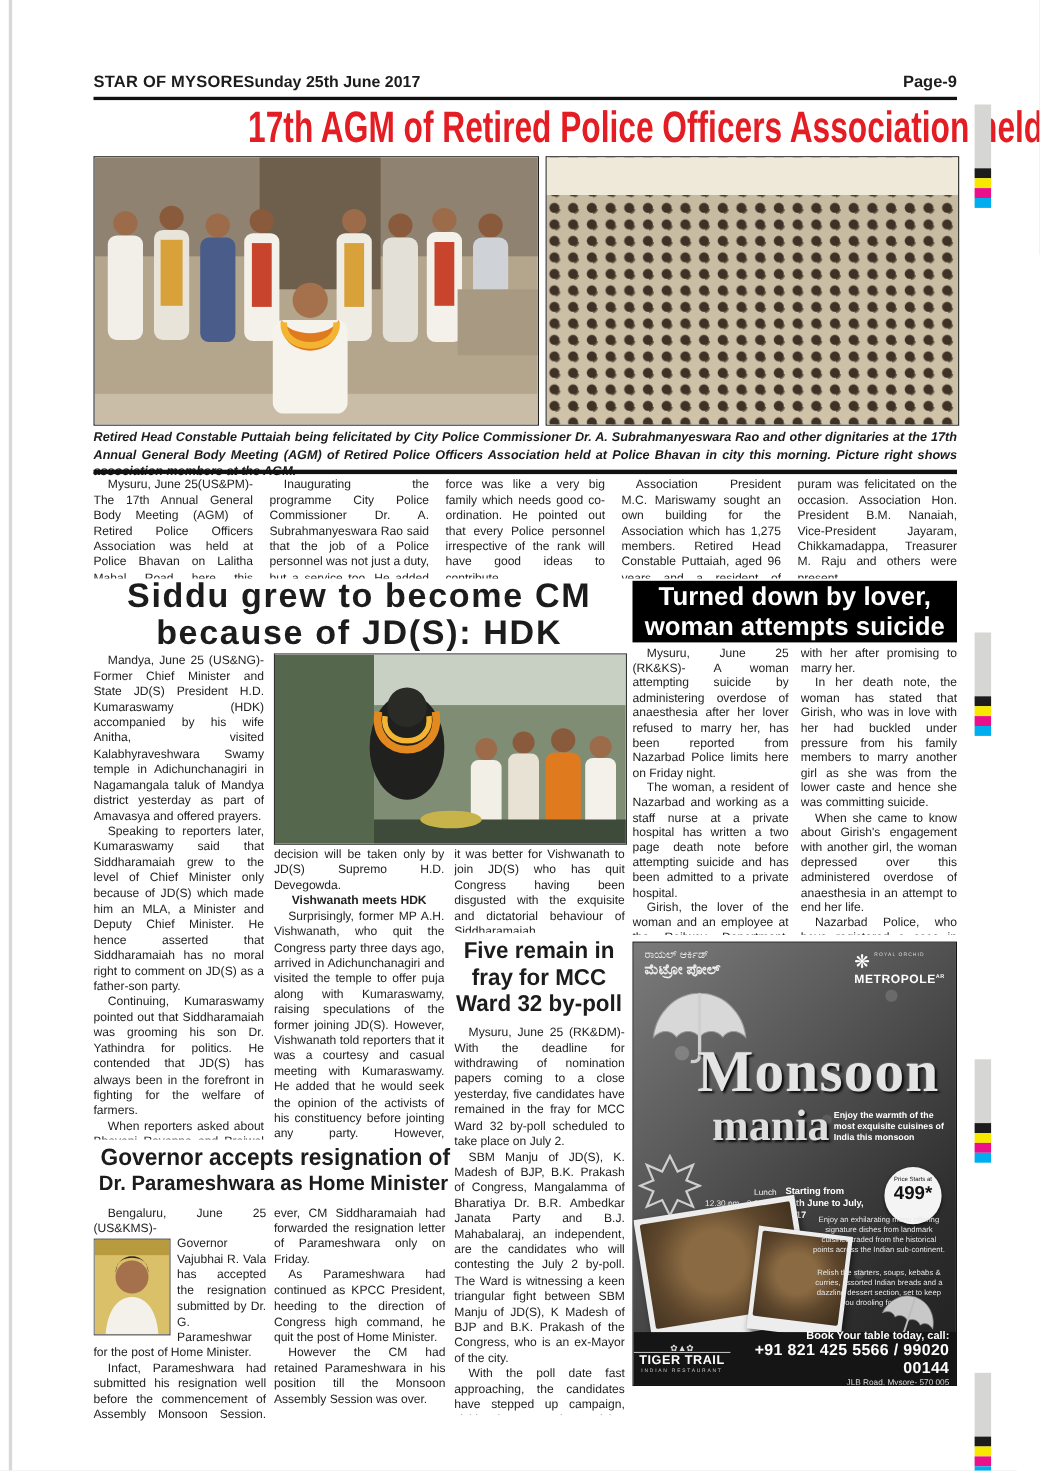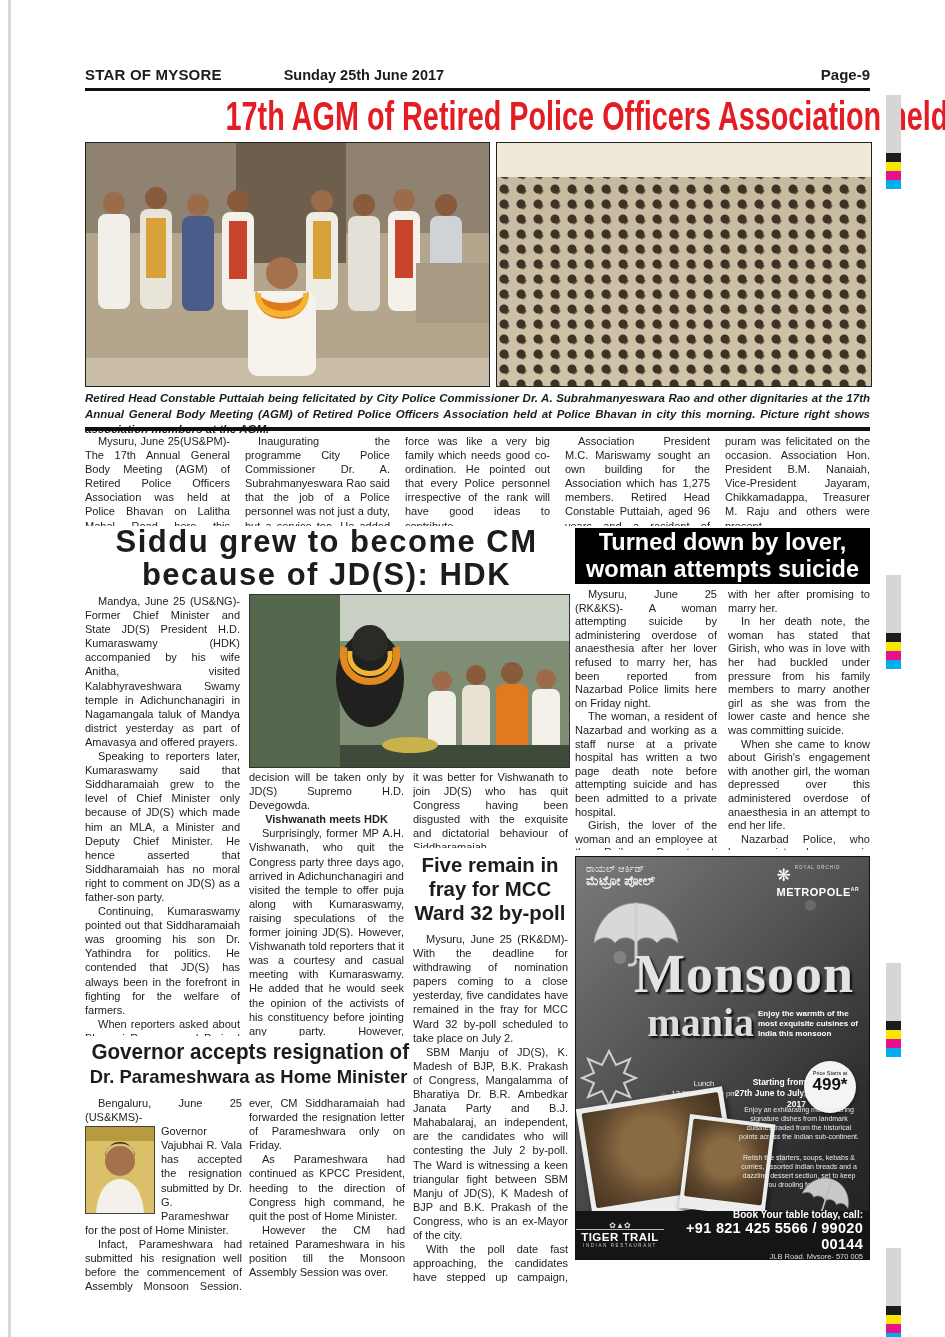--- a/index.html
+++ b/index.html
@@ -3,21 +3,21 @@
 <meta charset="utf-8">
 <style>
   html,body{margin:0;padding:0;background:#e9e9e7;}
   .page{position:relative;width:945px;height:1337px;background:#ffffff;overflow:hidden;
         font-family:"Liberation Sans","DejaVu Sans",sans-serif;color:#1c1c1c;margin:0 auto;}
   .scan-edge{position:absolute;left:8px;top:0;width:3px;height:100%;background:#d8d8d4;}
 
   
   .hdr{position:absolute;left:85px;top:66px;width:785px;display:flex;align-items:baseline;}
   .hdr .mast{font-size:15px;font-weight:bold;letter-spacing:.2px;}
-  .hdr .date{font-size:14.5px;font-weight:bold;margin-left:62px;}
+  .hdr .date{font-size:14.5px;font-weight:bold;}
   .hdr .pgno{font-size:15px;font-weight:bold;margin-left:auto;}
   .hdr-rule{position:absolute;left:85px;top:88px;width:785px;height:3px;background:#111;}
 
   
   .lead-head{position:absolute;left:85px;top:94px;width:785px;height:46px;text-align:center;white-space:nowrap;overflow:visible;}
   .lead-head span{display:inline-block;font-size:40px;font-weight:bold;letter-spacing:0px;
      transform:scaleX(.72);transform-origin:center;line-height:44px;}
 
   
   .photo{position:absolute;border:1px solid #222;overflow:hidden;}
@@ -73,22 +73,22 @@
   .ad .brand .small{font-size:4.5px;letter-spacing:1px;color:#ddd;}
   .ad .brand .big{font-size:11px;font-weight:bold;letter-spacing:.5px;color:#fff;}
   .ad .brand sup{font-size:5px;}
   .ad-title1{position:absolute;left:48px;top:86px;width:230px;text-align:right;
      font-family:"Liberation Serif","DejaVu Serif",serif;font-weight:bold;font-size:54px;
      color:#e4e4e4;text-shadow:2px 2px 2px #0c0c0c,0 0 2px #888;letter-spacing:1px;}
   .ad-title2{position:absolute;left:48px;top:142px;width:130px;text-align:right;
      font-family:"Liberation Serif","DejaVu Serif",serif;font-weight:bold;font-size:40px;
      color:#dedede;text-shadow:2px 2px 2px #0c0c0c;}
   .ad-tag{position:absolute;left:182px;top:152px;width:102px;font-size:8px;line-height:10px;font-weight:bold;color:#fff;}
-  .ad-lunch{position:absolute;left:52px;top:222px;width:78px;text-align:center;font-size:7.5px;line-height:10px;color:#eee;margin-left:37px;}
-  .ad-start{position:absolute;left:138px;top:220px;width:92px;text-align:right;font-size:8.5px;line-height:11px;font-weight:bold;color:#fff;}
+  .ad-lunch{position:absolute;left:52px;top:222px;width:78px;text-align:right;font-size:7.5px;line-height:10px;color:#eee;}
+  .ad-start{position:absolute;left:138px;top:220px;width:92px;text-align:left;font-size:8.5px;line-height:11px;font-weight:bold;color:#fff;}
   .ad-badge{position:absolute;left:228px;top:204px;width:52px;height:52px;border-radius:50%;
      background:#f4f4f4;color:#111;text-align:center;box-shadow:0 2px 4px rgba(0,0,0,.6);}
   .ad-badge .pl{font-size:5.5px;margin-top:9px;}
   .ad-badge .pr{font-size:17px;font-weight:bold;line-height:17px;}
   .polaroid{position:absolute;background:#ededed;box-shadow:2px 3px 6px rgba(0,0,0,.55);}
   .pol1{left:8px;top:240px;width:138px;height:96px;padding:5px 5px 16px;transform:rotate(-9deg);}
   .pol2{left:108px;top:262px;width:78px;height:78px;padding:4px 4px 12px;transform:rotate(7deg);}
   .food{width:100%;height:100%;background:
        radial-gradient(circle at 45% 45%, #8a6a42 0 30%, #5d462c 60%, #3c2d1c 100%);border-radius:2px;}
   .ad-desc1{position:absolute;left:162px;top:248px;width:122px;font-size:7px;line-height:9px;text-align:center;color:#e8e8e8;}

